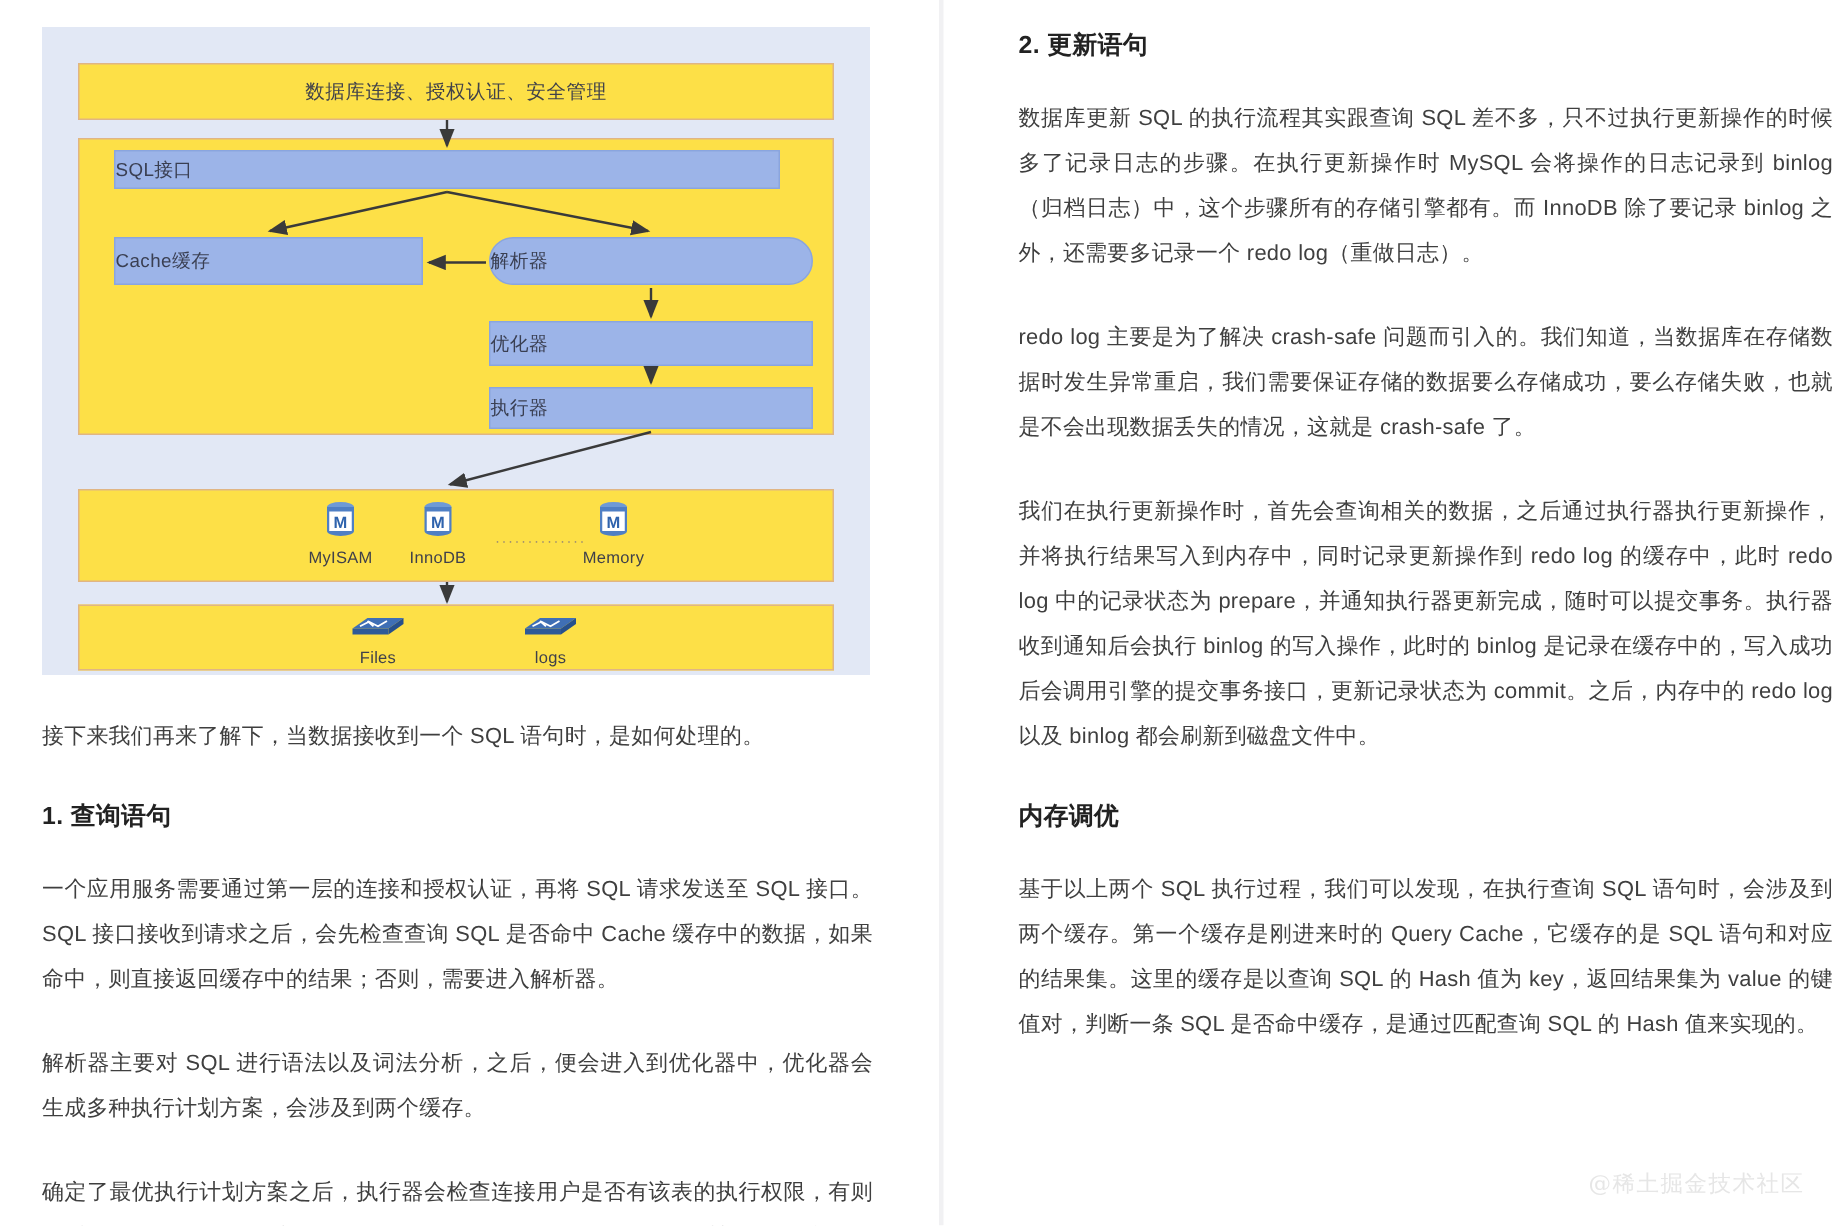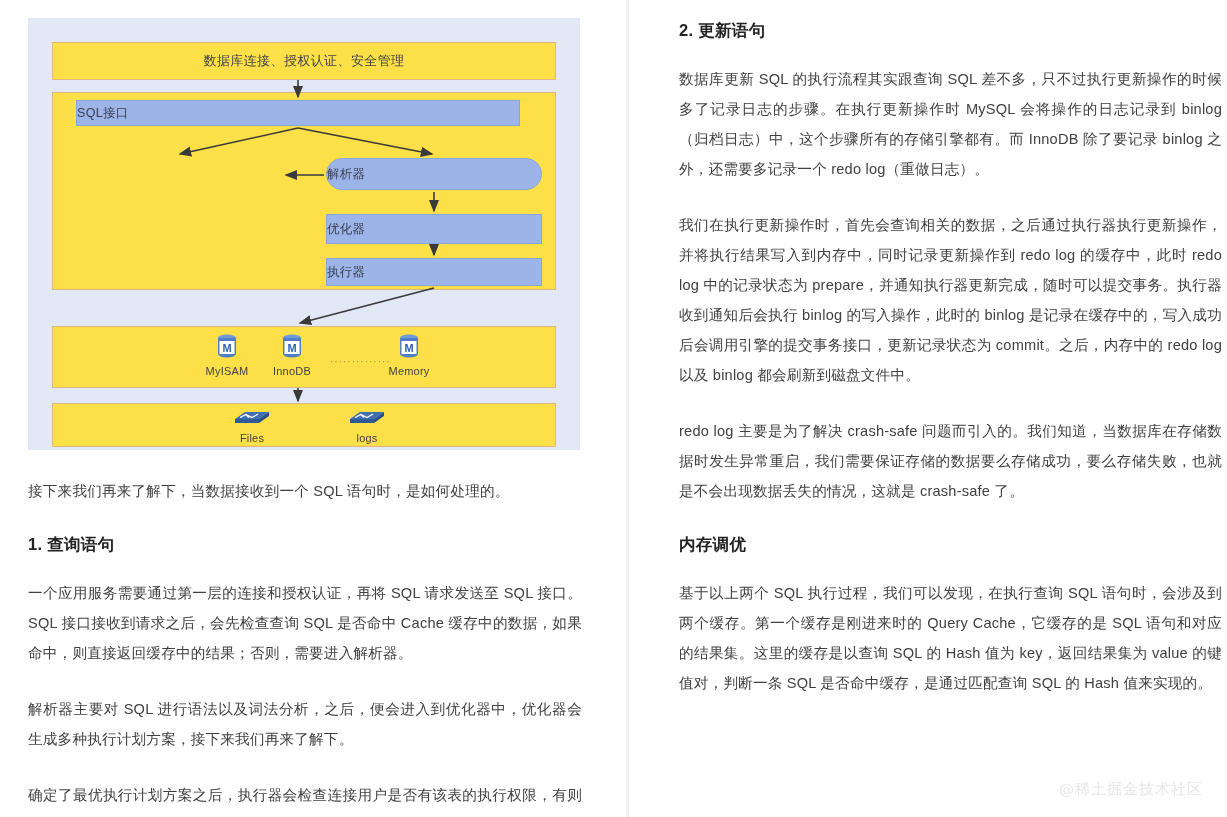--- a/index.html
+++ b/index.html
@@ -200,20 +200,23 @@
 
       <div class="band band-2"></div>
 
       <div class="band band-3"></div>
 
       <div class="band band-4"></div>
 
       <div class="bluebox bb-sql">
         <span>SQL接口</span>
       </div>
+      <div class="bluebox bb-cache">
+        <span>Cache缓存</span>
+      </div>
       <div class="bluebox bb-parser">
         <span>解析器</span>
       </div>
       <div class="bluebox bb-opt">
         <span>优化器</span>
       </div>
       <div class="bluebox bb-exec">
         <span>执行器</span>
       </div>
 
@@ -295,34 +298,34 @@
         </div>
       </div>
 
     </div>
 
     <p class="para">接下来我们再来了解下，当数据接收到一个 SQL 语句时，是如何处理的。</p>
 
     <h3 class="heading">1. 查询语句</h3>
 
     <p class="para">一个应用服务需要通过第一层的连接和授权认证，再将 SQL 请求发送至 SQL 接口。SQL 接口接收到请求之后，会先检查查询 SQL 是否命中 Cache 缓存中的数据，如果命中，则直接返回缓存中的结果；否则，需要进入解析器。</p>
-    <p class="para">解析器主要对 SQL 进行语法以及词法分析，之后，便会进入到优化器中，优化器会生成多种执行计划方案，接下来我们再来了解下。</p>
+    <p class="para">解析器主要对 SQL 进行语法以及词法分析，之后，便会进入到优化器中，优化器会生成多种执行计划方案，会涉及到两个缓存。</p>
     <p class="para">确定了最优执行计划方案之后，执行器会检查连接用户是否有该表的执行权限，有则查看 Buffer 中是否存在该缓存，存在则获取锁，查询表数据；否则重新打开表文件，通过接口调用相应的存储引擎处理，这时存储引擎就会进入到存储文件系统中获取相应的数据，并返回结果集。</p>
 
   </div>
 
   <div class="col-divider"></div>
 
   <div class="column col-right">
 
     <h3 class="heading">2. 更新语句</h3>
 
     <p class="para">数据库更新 SQL 的执行流程其实跟查询 SQL 差不多，只不过执行更新操作的时候多了记录日志的步骤。在执行更新操作时 MySQL 会将操作的日志记录到 binlog（归档日志）中，这个步骤所有的存储引擎都有。而 InnoDB 除了要记录 binlog 之外，还需要多记录一个 redo log（重做日志）。</p>
+    <p class="para">redo log 主要是为了解决 crash-safe 问题而引入的。我们知道，当数据库在存储数据时发生异常重启，我们需要保证存储的数据要么存储成功，要么存储失败，也就是不会出现数据丢失的情况，这就是 crash-safe 了。</p>
     <p class="para">我们在执行更新操作时，首先会查询相关的数据，之后通过执行器执行更新操作，并将执行结果写入到内存中，同时记录更新操作到 redo log 的缓存中，此时 redo log 中的记录状态为 prepare，并通知执行器更新完成，随时可以提交事务。执行器收到通知后会执行 binlog 的写入操作，此时的 binlog 是记录在缓存中的，写入成功后会调用引擎的提交事务接口，更新记录状态为 commit。之后，内存中的 redo log 以及 binlog 都会刷新到磁盘文件中。</p>
-    <p class="para">redo log 主要是为了解决 crash-safe 问题而引入的。我们知道，当数据库在存储数据时发生异常重启，我们需要保证存储的数据要么存储成功，要么存储失败，也就是不会出现数据丢失的情况，这就是 crash-safe 了。</p>
 
     <h3 class="heading">内存调优</h3>
 
     <p class="para">基于以上两个 SQL 执行过程，我们可以发现，在执行查询 SQL 语句时，会涉及到两个缓存。第一个缓存是刚进来时的 Query Cache，它缓存的是 SQL 语句和对应的结果集。这里的缓存是以查询 SQL 的 Hash 值为 key，返回结果集为 value 的键值对，判断一条 SQL 是否命中缓存，是通过匹配查询 SQL 的 Hash 值来实现的。</p>
 
   </div>
 
   <div class="watermark">@稀土掘金技术社区</div>
 
 </div>

